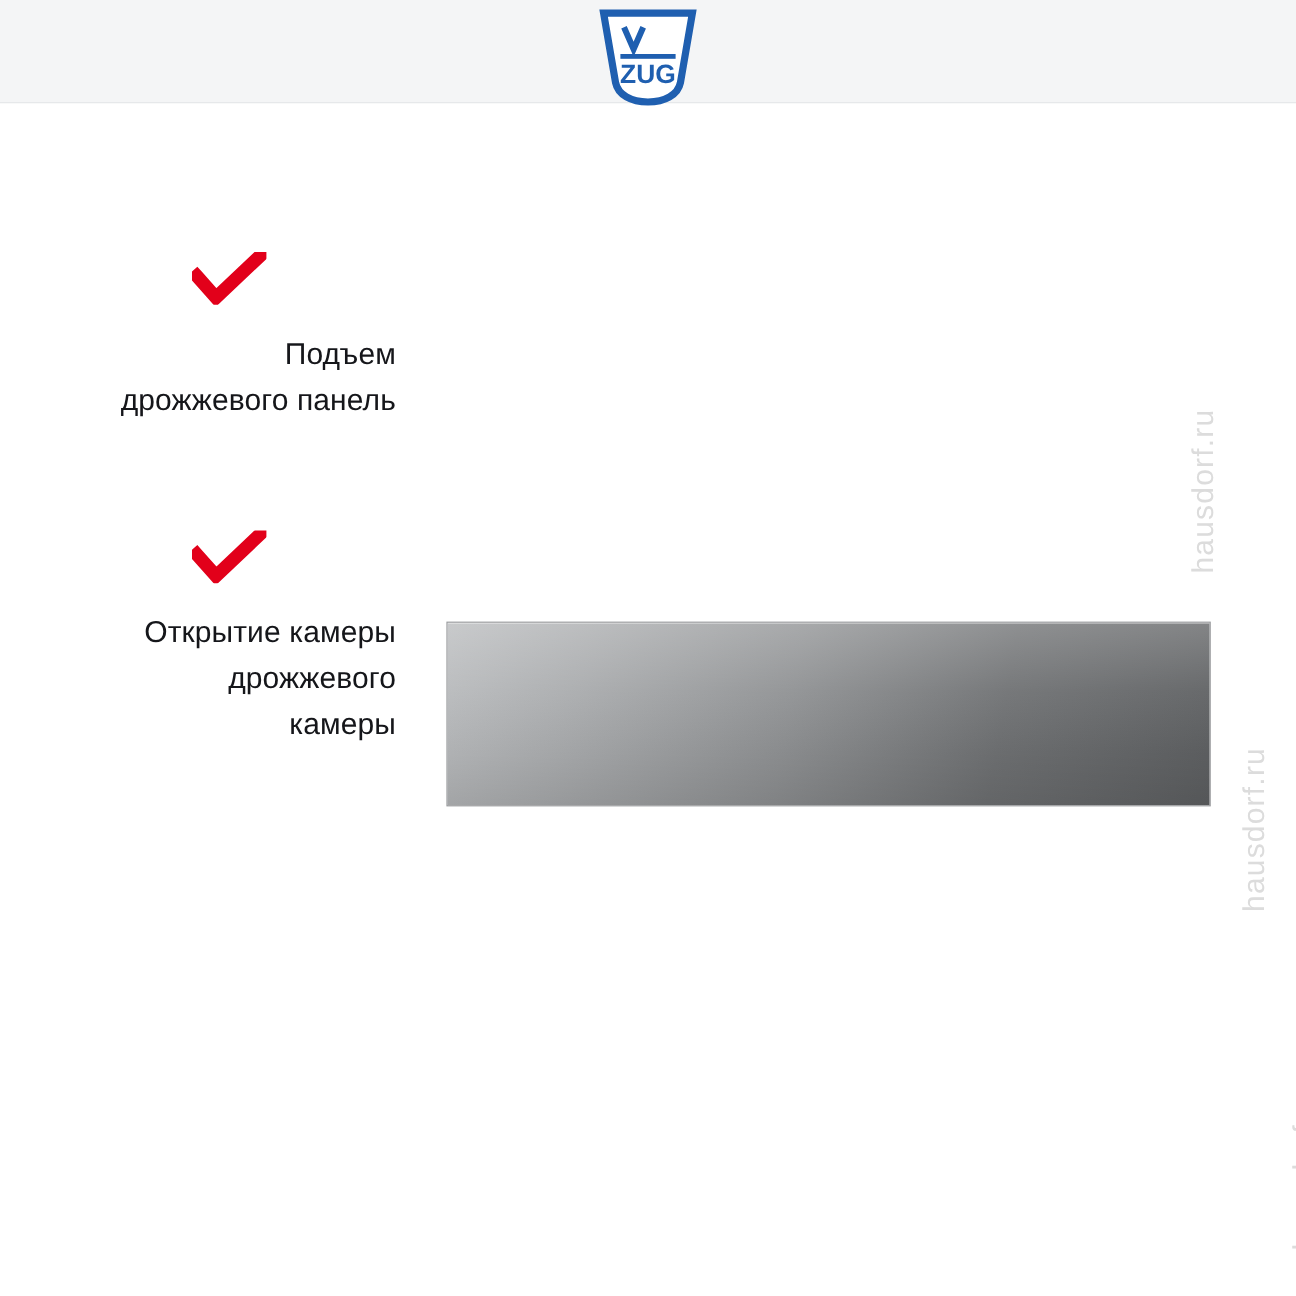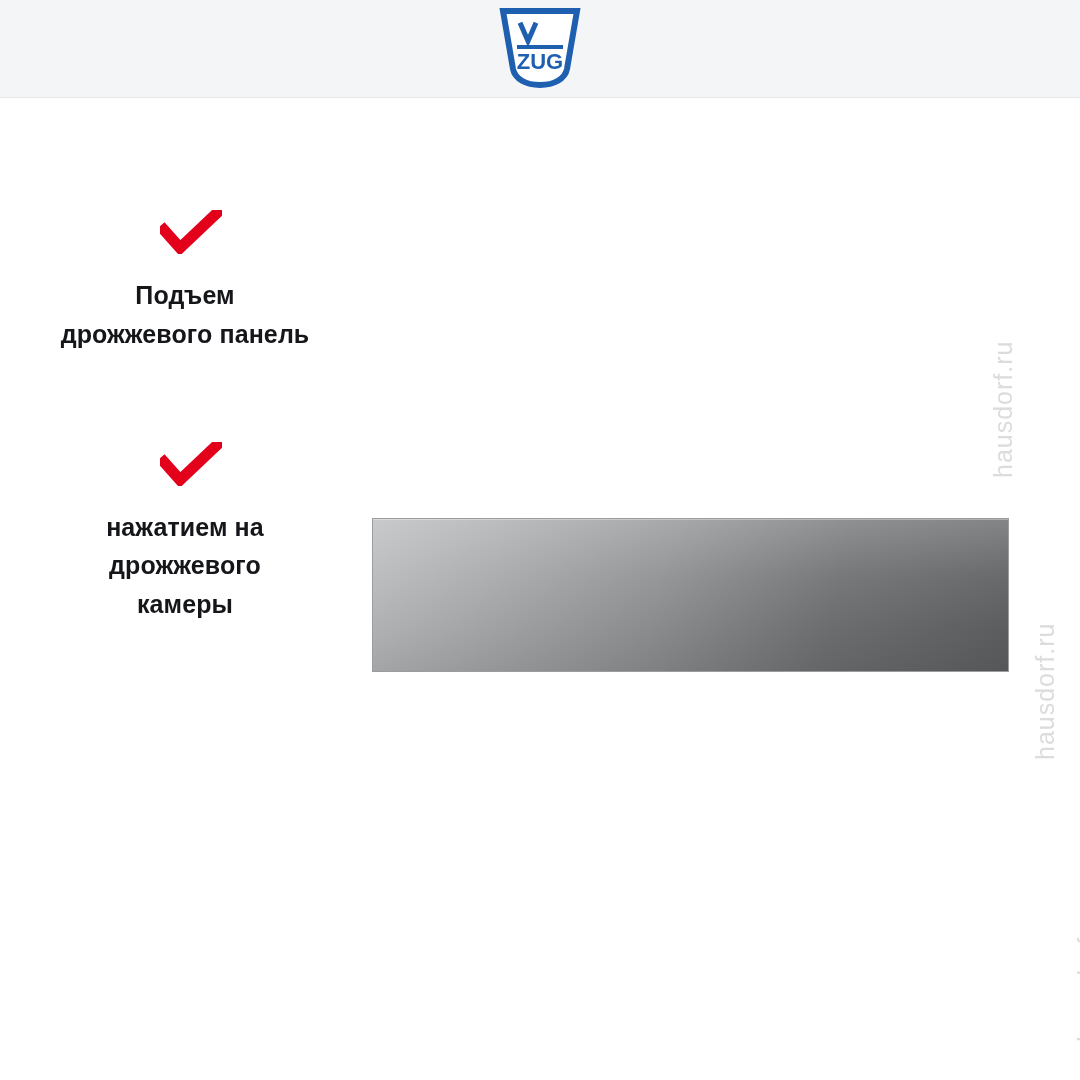--- a/index.html
+++ b/index.html
@@ -14,21 +14,21 @@
     position: relative;
     overflow: hidden;
   }
 
   
   .header {
     position: absolute;
     top: 0;
     left: 0;
     width: 1080px;
-    height: 98px;
+    height: 86px;
     background: #f4f5f6;
     border-bottom: 1px solid #e6e8ea;
     box-sizing: border-box;
   }
   .logo {
     position: absolute;
     left: 497px;
     top: 7px;
     width: 86px;
     height: 82px;
@@ -48,23 +48,23 @@
   }
   .check-icon {
     display: block;
     margin: 0 auto 22px auto;
     width: 62px;
     height: 44px;
   }
   .feature-1 .check-icon { margin-left: 160px; }
   .feature-2 .check-icon { margin-left: 160px; }
   .feature-label {
-    text-align: center;
+    text-align: right;
     font-size: 25px;
-    font-weight: bold;
+    font-weight: normal;
     color: #15161a;
     line-height: 1.55;
     letter-spacing: 0.1px;
     padding: 0 40px;
     box-sizing: border-box;
     width: 380px;
   }
   .feature-1 .feature-label { width: 370px; }
   .feature-2 .feature-label { width: 370px; }
 
@@ -127,21 +127,21 @@
       <div>Подъем</div>
       <div>дрожжевого панель</div>
     </div>
   </div>
 
   <div class="feature feature-2">
     <svg class="check-icon" viewBox="0 0 62 44" aria-hidden="true">
       <path d="M4 20 L20 38 L58 2" fill="none" stroke="#e2001a" stroke-width="11" stroke-linecap="square" stroke-linejoin="miter"></path>
     </svg>
     <div class="feature-label">
-      <div>нажатием на</div>
+      <div>Открытие камеры</div>
       <div>дрожжевого</div>
       <div>камеры</div>
     </div>
   </div>
 
 </div>
 
 <div class="appliance">
   <div class="appliance-sheen"></div>
 </div>

